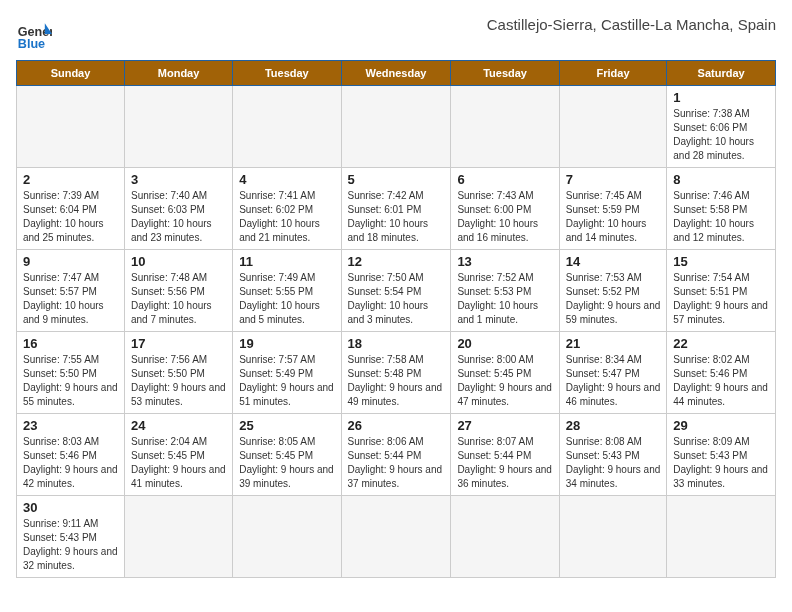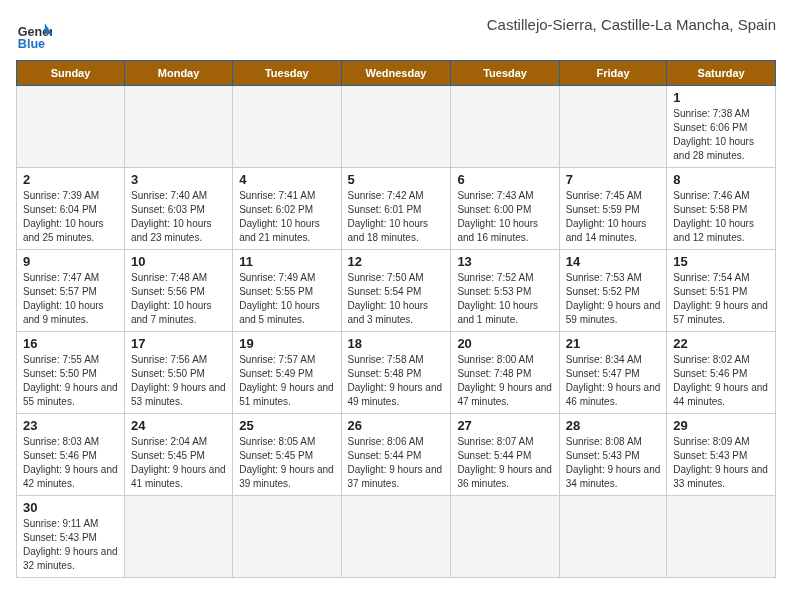--- a/index.html
+++ b/index.html
@@ -232,21 +232,21 @@
         </td>
         <td>
           <span class="day-number">18</span>
           <div class="day-info">Sunrise: 7:58 AM
 Sunset: 5:48 PM
 Daylight: 9 hours and 49 minutes.</div>
         </td>
         <td>
           <span class="day-number">20</span>
           <div class="day-info">Sunrise: 8:00 AM
-Sunset: 7:48 PM
+Sunset: 5:45 PM
 Daylight: 9 hours and 47 minutes.</div>
         </td>
         <td>
           <span class="day-number">21</span>
           <div class="day-info">Sunrise: 8:34 AM
 Sunset: 5:47 PM
 Daylight: 9 hours and 46 minutes.</div>
         </td>
         <td>
           <span class="day-number">22</span>

